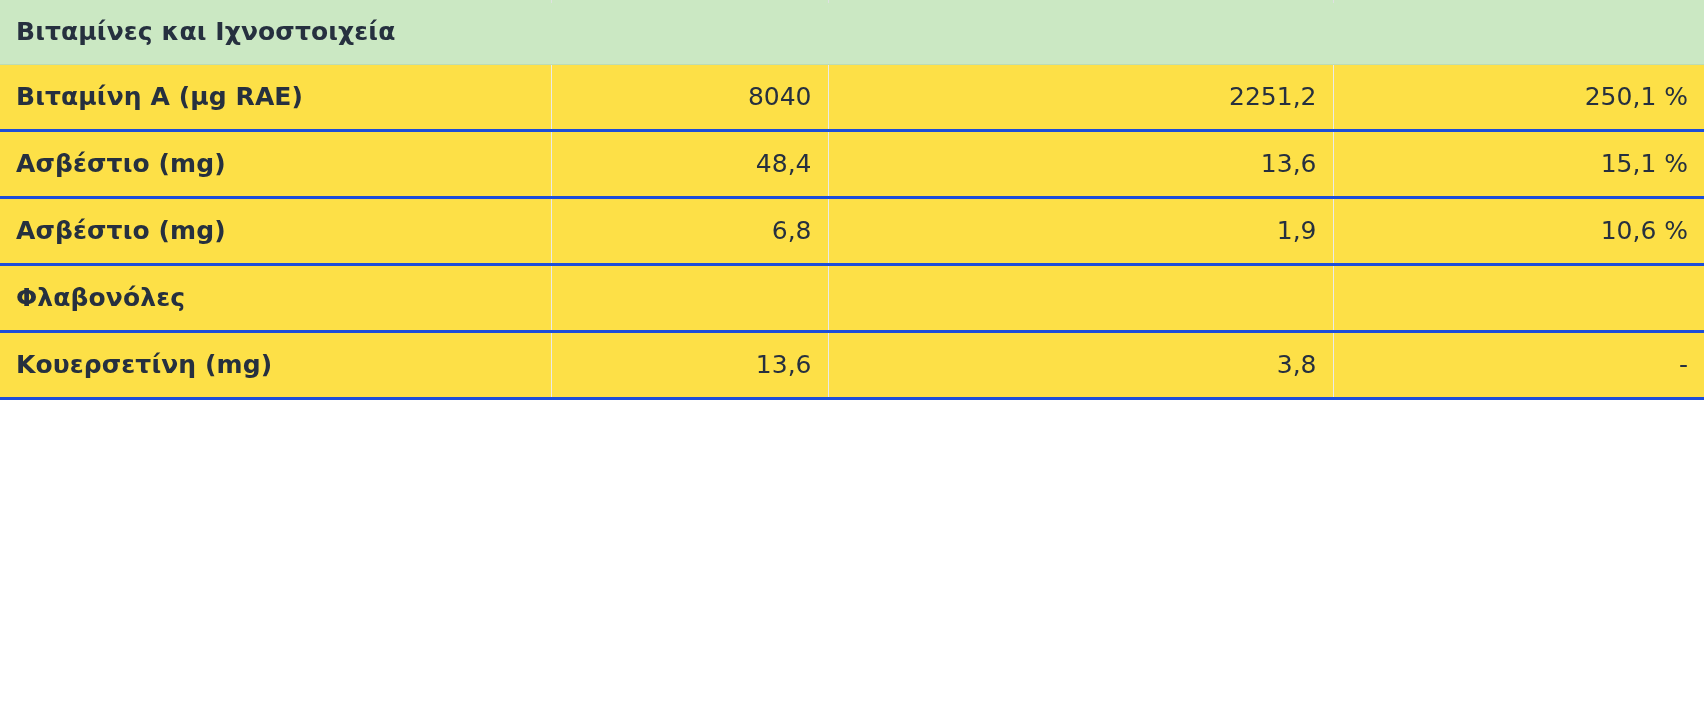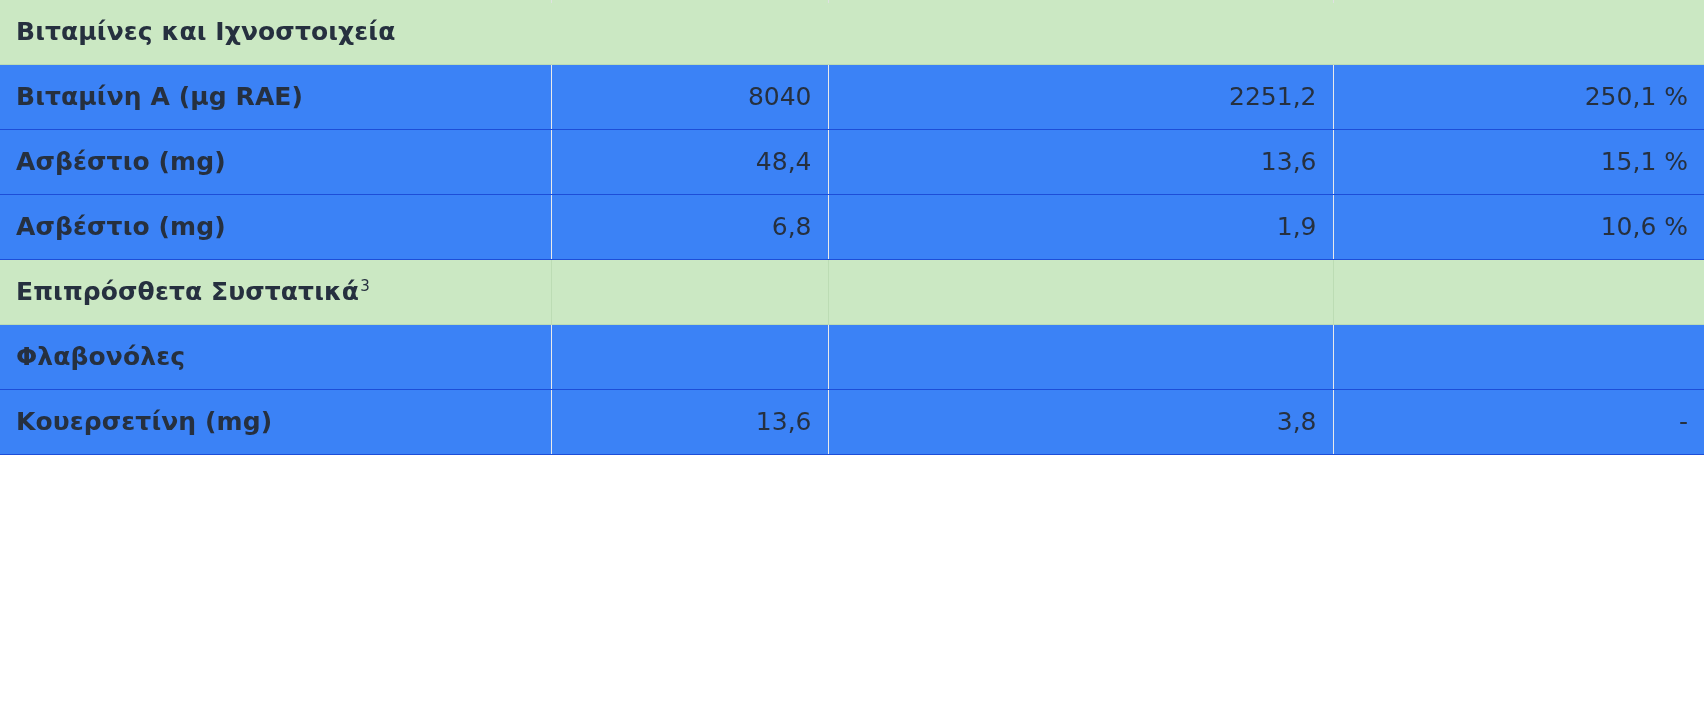--- a/index.html
+++ b/index.html
@@ -27,23 +27,23 @@
   .nutrition-table col.c-v2    { width: 505px; }
   .nutrition-table col.c-v3    { width: 371px; }
 
   .nutrition-table td {
     height: 64px;
     padding: 0 16px;
     vertical-align: middle;
     font-size: 25px;
     line-height: 1.25;
     color: #26303f;
-    border-bottom: 1px solid #1d4ed8;
+    border-bottom: 3px solid #1d4ed8;
     border-right: 1px solid #e9eaeb;
-    background: #3b82f6;
+    background: #fde047;
     white-space: nowrap;
     overflow: hidden;
   }
   .nutrition-table td:last-child {
     border-right: none;
   }
 
   
   td.label {
     font-weight: 700;
@@ -140,26 +140,20 @@
           <td class="value">48,4</td>
           <td class="value">13,6</td>
           <td class="value">15,1 %</td>
         </tr>
         <tr>
           <td class="label">Ασβέστιο (mg)</td>
           <td class="value">6,8</td>
           <td class="value">1,9</td>
           <td class="value">10,6 %</td>
         </tr>
-        <tr class="section-head ruled">
-          <td class="label">Επιπρόσθετα Συστατικά<sup class="footnote">3</sup></td>
-          <td class="value"></td>
-          <td class="value"></td>
-          <td class="value"></td>
-        </tr>
         <tr>
           <td class="label">Φλαβονόλες</td>
           <td class="value"></td>
           <td class="value"></td>
           <td class="value"></td>
         </tr>
         <tr>
           <td class="label indent-1">Κουερσετίνη (mg)</td>
           <td class="value">13,6</td>
           <td class="value">3,8</td>

